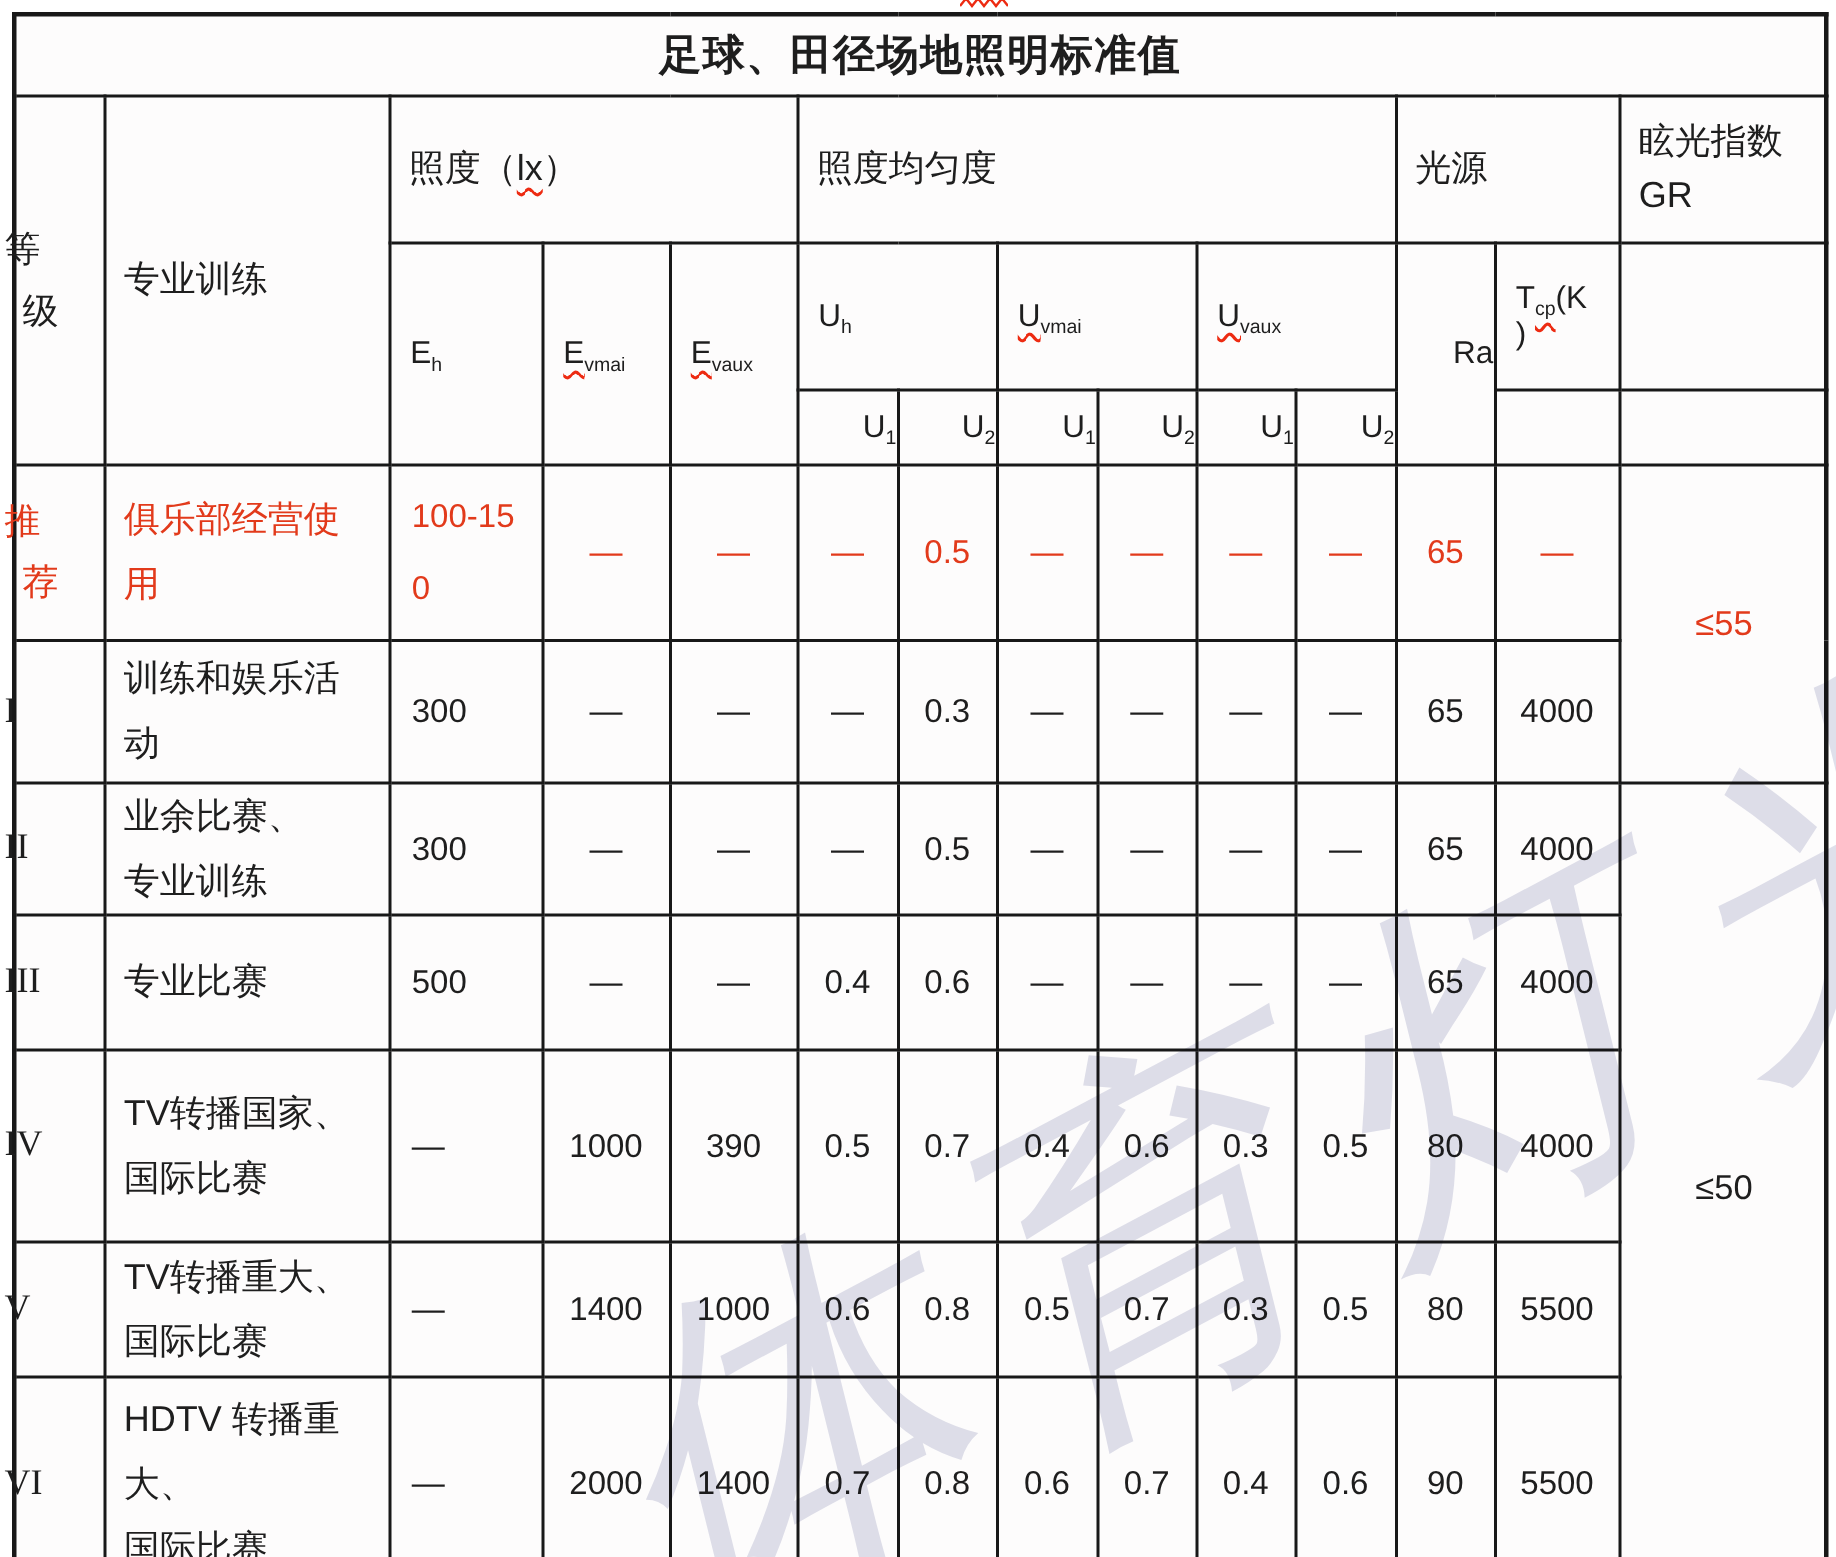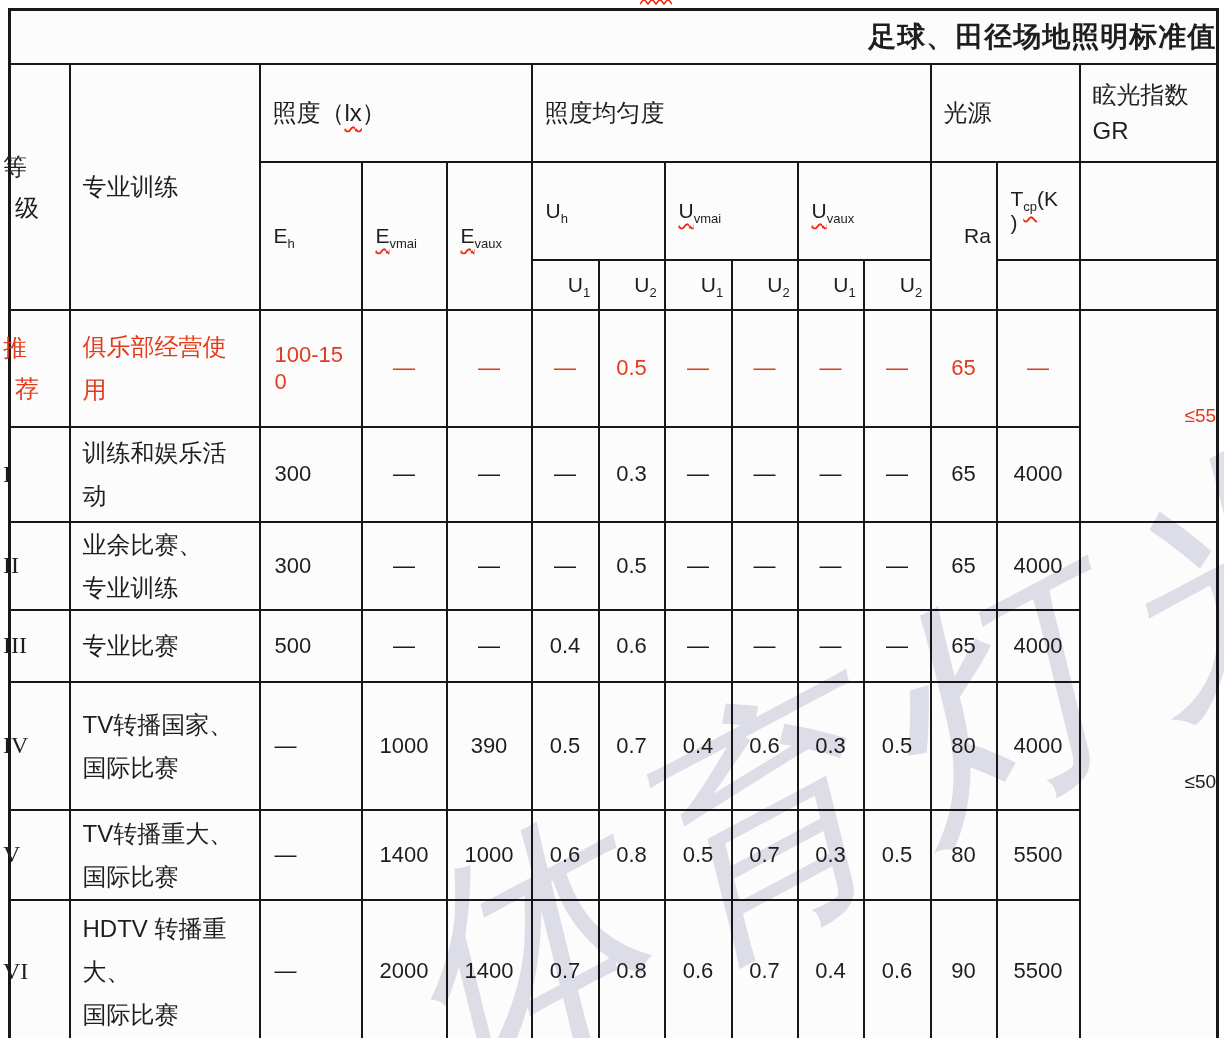--- a/index.html
+++ b/index.html
@@ -6,34 +6,34 @@
   body{
     width:1224px;height:1038px;background:#ffffff;overflow:hidden;position:relative;
     font-family:"Liberation Sans","DejaVu Sans",sans-serif;color:#1e1e1e;
   }
   table.std{
     position:absolute;left:8px;top:8px;width:1208px;
     border-collapse:collapse;table-layout:fixed;
     background:#fdfcfc;border:3px solid #181818;z-index:1;
   }
   td{border:2px solid #181818;padding:0;vertical-align:middle;overflow:visible;}
-  .t-title{font-weight:bold;font-size:28px;text-align:right;letter-spacing:1px;}
+  .t-title{font-weight:bold;font-size:28px;text-align:center;letter-spacing:1px;}
   .cjk-h{font-size:24px;text-align:left;padding-left:12px;line-height:36px;}
   .pre{white-space:pre-line;}
   .sym{font-size:21px;text-align:left;padding-left:13px;}
-  .sym-c{font-size:21px;text-align:center;padding-left:28px;}
+  .sym-c{font-size:21px;text-align:right;padding-left:28px;}
   sub{font-size:13px;line-height:0;}
   .data{font-size:22px;text-align:center;}
   .lft{text-align:left;padding-left:14px;}
   .usage{font-size:24px;text-align:left;padding-left:12px;line-height:43px;white-space:pre-line;margin-left:47px;}
   .grade{font-size:24px;text-align:left;padding-left:4px;text-indent:-12px;white-space:pre-line;line-height:41px;}
   .roman{font-family:"Liberation Serif","DejaVu Serif",serif;}
   .red{color:#e23a1b;}
   .sq{text-decoration-line:underline;text-decoration-style:wavy;text-decoration-color:#ed2b12;text-decoration-thickness:2px;text-underline-offset:5px;}
-  .grv{font-size:19px;text-align:right;padding-left:2px;}
+  .grv{font-size:23px;text-align:center;padding-left:2px;}
   .watermark{
     position:absolute;left:360px;top:600px;width:900px;height:400px;
     transform:rotate(-28deg);
     font-size:240px;line-height:400px;letter-spacing:28px;white-space:nowrap;
     color:rgba(148,152,188,0.30);font-style:italic;
     mix-blend-mode:multiply;z-index:5;pointer-events:none;
   }
   .top-squiggle{position:absolute;left:640px;top:-2px;z-index:6;}
 </style>
 </head>
@@ -99,21 +99,21 @@
     <td class="sym-c"><span>U</span><sub>2</sub></td>
     <td></td>
     <td></td>
   </tr>
 
   <tr style="height:117px" class="red">
     <td class="grade">推
 荐</td>
     <td class="usage">俱乐部经营使
 用</td>
-    <td class="data lft pre" style="line-height:27px">100-15
+    <td class="data lft pre" style="line-height:48px">100-15
 0</td>
     <td class="data">—</td>
     <td class="data">—</td>
     <td class="data">—</td>
     <td class="data">0.5</td>
     <td class="data">—</td>
     <td class="data">—</td>
     <td class="data">—</td>
     <td class="data">—</td>
     <td class="data">65</td>
@@ -149,21 +149,21 @@
     <td class="data">0.5</td>
     <td class="data">—</td>
     <td class="data">—</td>
     <td class="data">—</td>
     <td class="data">—</td>
     <td class="data">65</td>
     <td class="data">4000</td>
     <td rowspan="5" class="grv">≤50</td>
   </tr>
 
-  <tr style="height:72px">
+  <tr style="height:90px">
     <td class="grade roman">III</td>
     <td class="usage">专业比赛</td>
     <td class="data lft">500</td>
     <td class="data">—</td>
     <td class="data">—</td>
     <td class="data">0.4</td>
     <td class="data">0.6</td>
     <td class="data">—</td>
     <td class="data">—</td>
     <td class="data">—</td>

